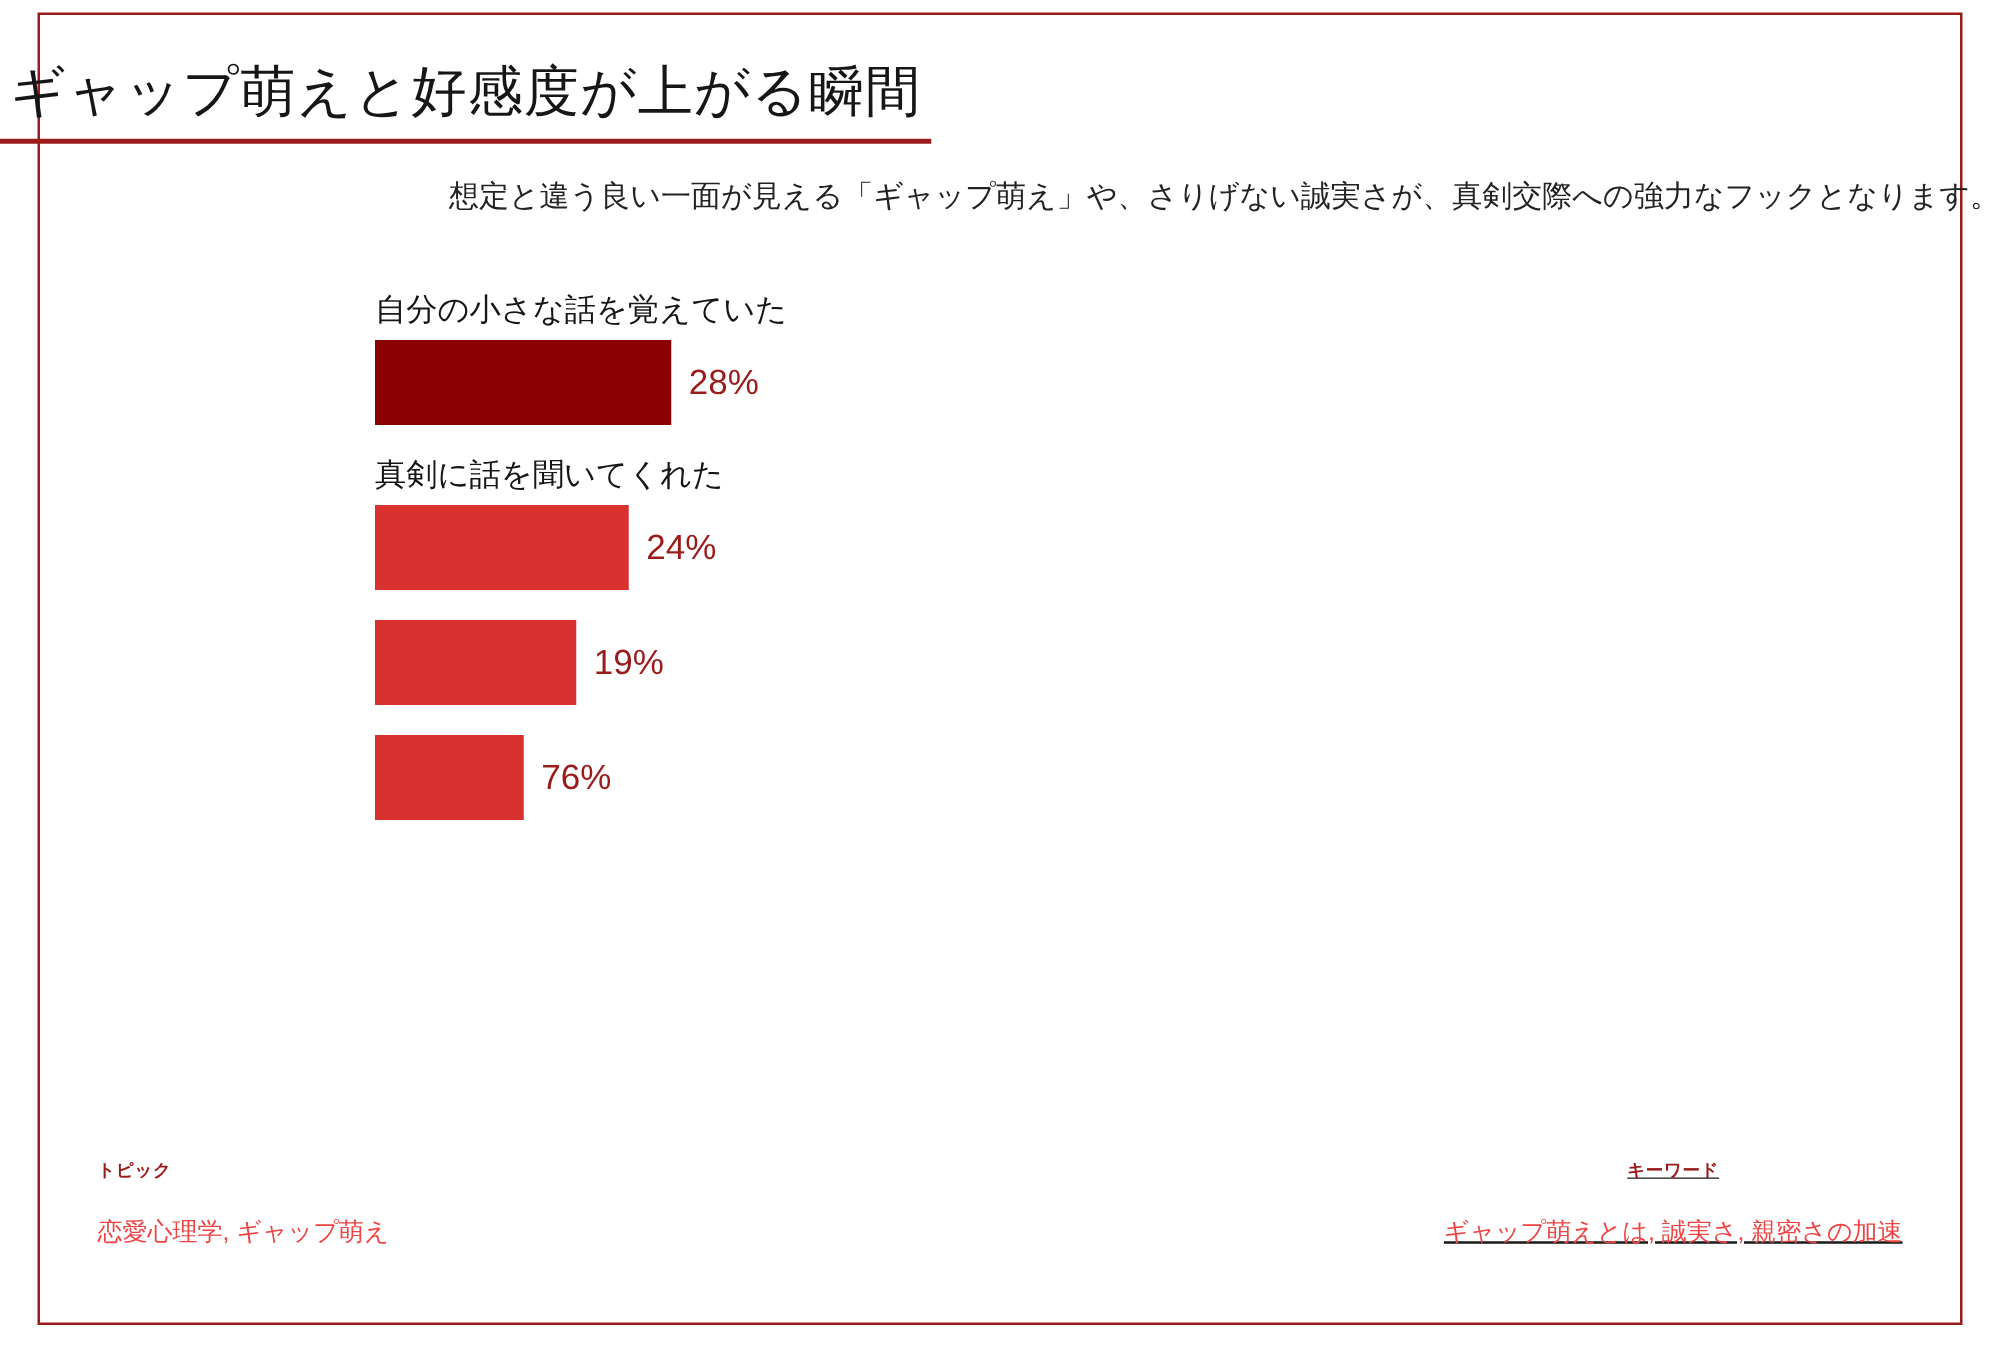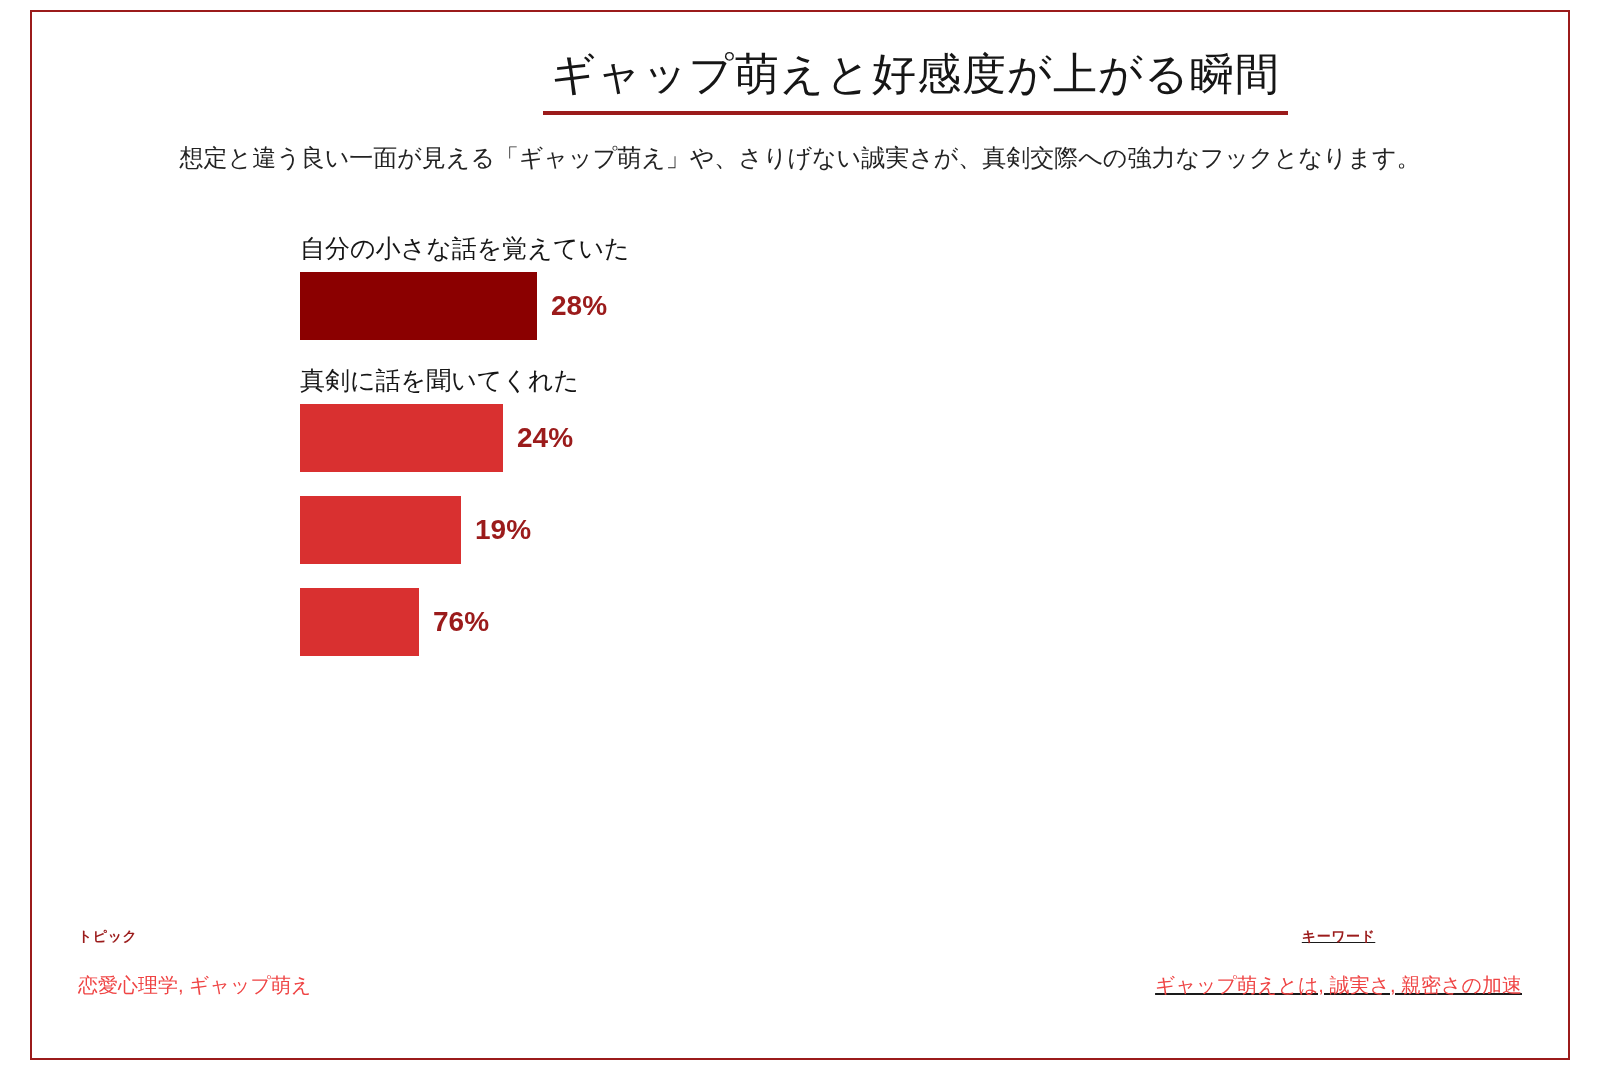--- a/index.html
+++ b/index.html
@@ -30,39 +30,38 @@
     height: 1050px;
     border: 2px solid #9b1b1b;
     box-sizing: border-box;
     pointer-events: none;
   }
   .title-wrap {
     position: absolute;
     left: 0;
     top: 46px;
     width: 1268px;
-    text-align: right;
-    padding-left: 20px;
+    text-align: left;
   }
   .title {
     display: inline-block;
     font-size: 44px;
     font-weight: 400;
     letter-spacing: 1px;
     color: #161616;
     padding: 0 8px 10px 8px;
     border-bottom: 4px solid #9b1b1b;
     line-height: 1.25;
   }
   .subtitle {
     position: absolute;
     left: 0;
     top: 140px;
     width: 1600px;
-    text-align: center;
+    text-align: right;
     font-size: 24px;
     color: #232323;
     line-height: 1.5;
   }
   .chart {
     position: absolute;
     left: 300px;
     top: 232px;
     width: 1180px;
   }
@@ -73,21 +72,20 @@
     font-size: 25px;
     color: #161616;
     line-height: 1.35;
     margin-bottom: 6px;
     white-space: nowrap;
   }
   .bar-line {
     display: flex;
     align-items: center;
     height: 68px;
-    font-weight: bold;
   }
   .bar {
     height: 68px;
     background: #d93030;
   }
   .bar.first {
     background: #8b0000;
   }
   .bar-value {
     font-size: 28px;

